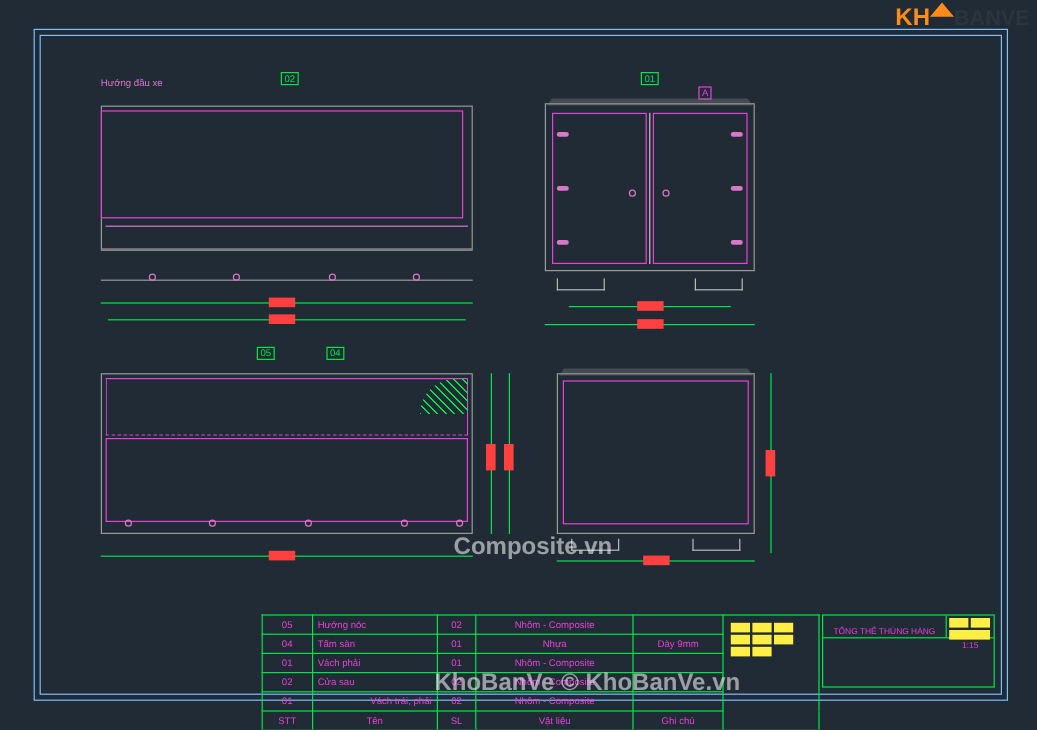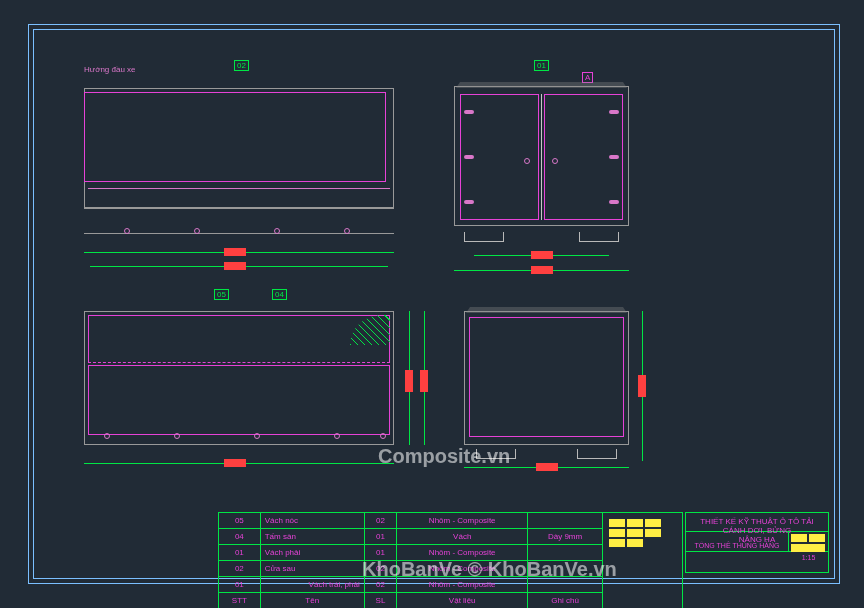--- a/index.html
+++ b/index.html
@@ -101,20 +101,23 @@
   .roof{position:absolute;height:0;border-bottom:6px solid #888;opacity:0.35;}
   
   .door-split{position:absolute;width:1px;background:#c7c7c7;}
 </style>
 </head>
 <body>
 
 <div class="frame">
   <div class="frame-inner">
 
+    <div class="logo" style="position:absolute; right:-24px; top:-26px;">
+      <span class="k">KH</span><span class="house"></span><span style="color:#2a3540;font-weight:900">BANVE</span>
+    </div>
 
     <div class="view" style="left:50px;top:50px;width:324px;height:175px;">
       <div class="note" style="left:0;top:-15px;">Hướng đầu xe</div>
       <div class="tag" style="left:150px;top:-20px;">02</div>
 
       <div class="box gray" style="left:0;top:8px;width:310px;height:120px;"></div>
       <div class="box magenta" style="left:4;top:12px;width:302px;height:90px;"></div>
       <div class="floorbar" style="left:4px;top:108px;width:302px;"></div>
 
       <div class="box gray" style="left:0;top:128px;width:310px;height:26px;border-left:none;border-right:none;"></div>
@@ -193,42 +196,42 @@
       <div class="dim-label" style="left:174px;top:70px;height:22px;width:8px;"></div>
       <div class="dim-h dim-line" style="left:0;top:162px;width:165px;"></div>
       <div class="dim-label" style="left:72px;top:158px;"></div>
     </div>
 
     <div class="partslist">
       <table>
         <tbody>
             <tr>
           <td>05</td>
-          <td style="text-align:left">Vách nóc</td>
+          <td style="text-align:left">Hướng nóc</td>
           <td>02</td>
           <td>Nhôm - Composite</td>
           <td></td>
           <td rowspan="6" style="width:80px;vertical-align:top;padding:3px">
             <div class="tb-cells">
               <div class="cell-y"></div>
                   <div class="cell-y"></div>
                   <div class="cell-y"></div>
               <div class="cell-y"></div>
                   <div class="cell-y"></div>
                   <div class="cell-y"></div>
               <div class="cell-y"></div>
                   <div class="cell-y"></div>
             </div>
           </td>
         </tr>
         <tr>
           <td>04</td>
           <td style="text-align:left">Tấm sàn</td>
           <td>01</td>
-          <td>Vách</td>
+          <td>Nhựa</td>
           <td>Dày 9mm</td>
         </tr>
         <tr>
           <td>01</td>
           <td style="text-align:left">Vách phải</td>
           <td>01</td>
           <td>Nhôm - Composite</td>
           <td></td>
         </tr>
         <tr>
@@ -250,26 +253,20 @@
           <td>Tên</td>
           <td>SL</td>
           <td>Vật liệu</td>
           <td>Ghi chú</td>
         </tr>
       </tbody>
         </table>
     </div>
 
     <div class="titleblock">
-      <div class="tb-row">
-        <div class="tb-title">
-          <span>THIẾT KẾ KỸ THUẬT Ô TÔ TẢI CÁNH DƠI, BỬNG</span><br>
-          <span>NÂNG HẠ</span>
-        </div>
-      </div>
       <div class="tb-row">
         <div class="tb-sub">TỔNG THỂ THÙNG HÀNG</div>
         <div style="width:40px;border-left:1px solid #00e645;">
           <div class="tb-cells" style="padding:2px">
             <div class="cell-y"></div>
               <div class="cell-y"></div>
             <div class="cell-y" style="width:34px"></div>
           </div>
           <div style="color:#e642d7;font-size:7px;text-align:center">1:15</div>
         </div>

